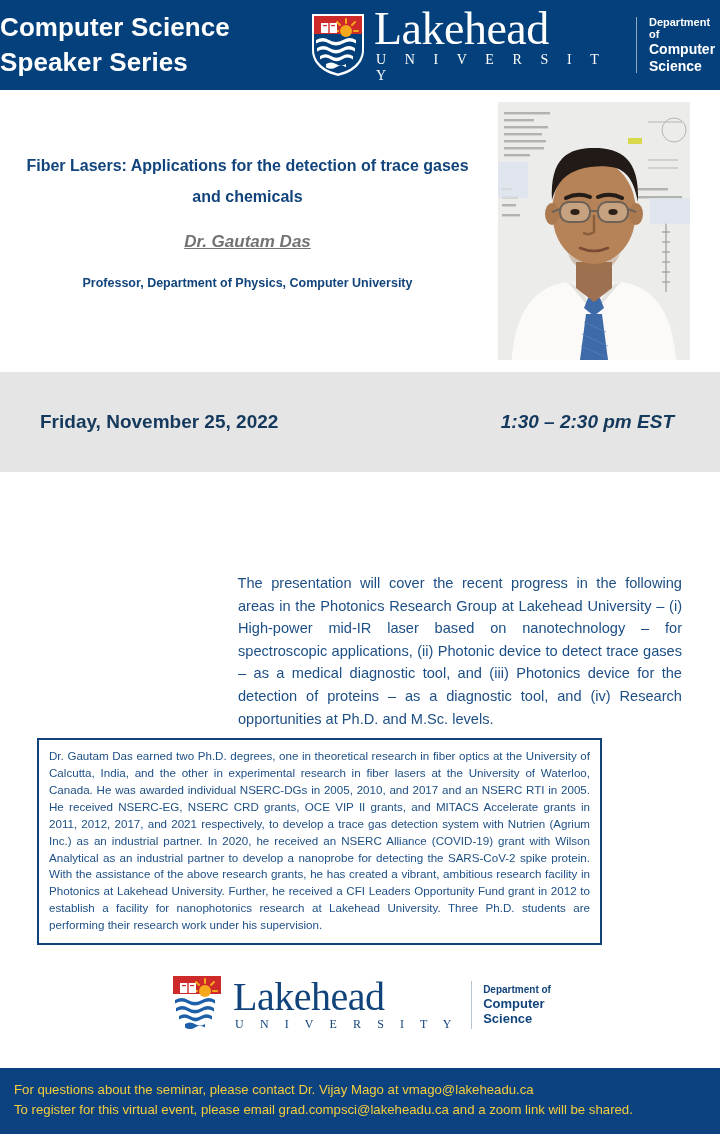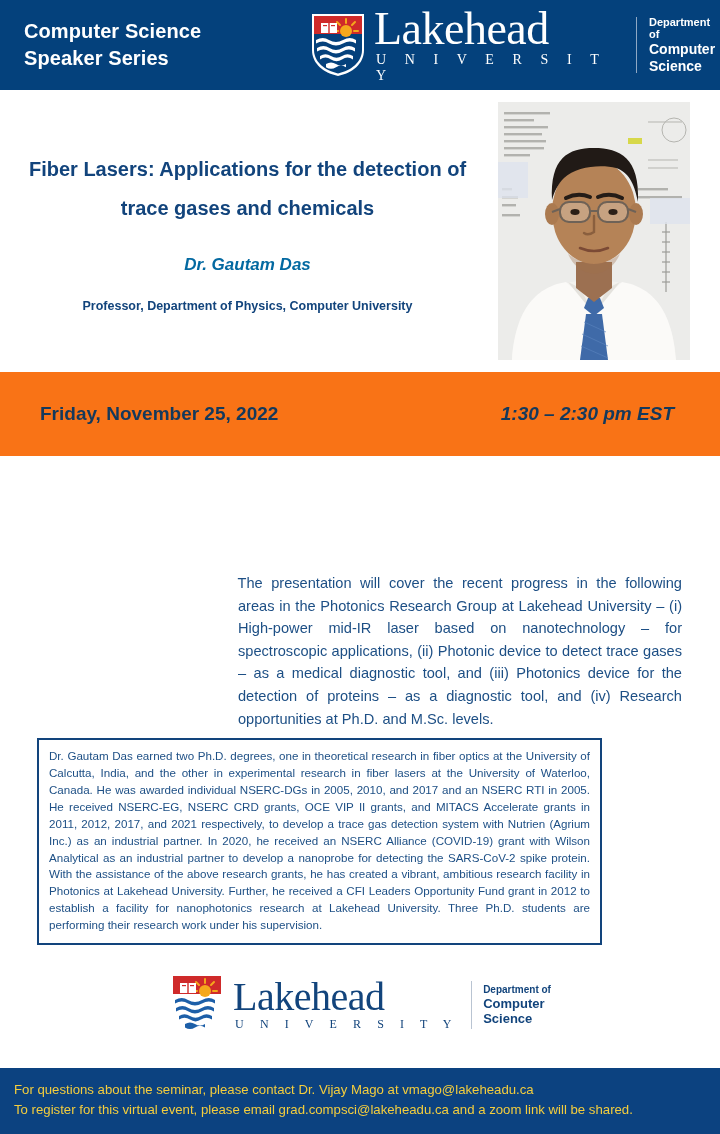--- a/index.html
+++ b/index.html
@@ -10,22 +10,22 @@
     overflow:hidden;
     position:relative;
   }
   
   .header{
     position:absolute;left:0;top:0;width:720px;height:90px;
     background:#04417c;
     display:flex;align-items:center;
   }
   .header-title{
-    color:#ffffff;font-weight:bold;font-size:20px;line-height:1.35;
-    margin-left:24px;letter-spacing:.1px;white-space:pre-line;
+    color:#ffffff;font-weight:bold;font-size:26px;line-height:1.35;
+    letter-spacing:.1px;white-space:pre-line;
   }
   .header-logo{
     position:absolute;left:310px;top:6px;
     display:flex;align-items:center;height:78px;
   }
   .wordmark{display:flex;flex-direction:column;justify-content:center;margin-left:8px;}
   .wordmark .lake{
     font-family:"Liberation Serif", serif;
     font-size:46px;line-height:44px;color:#ffffff;letter-spacing:-0.5px;
   }
@@ -41,42 +41,43 @@
   .dept .d3{font-size:14px;font-weight:bold;}
 
   
   .shield{width:56px;height:66px;flex:0 0 auto;}
 
   
   .title-block{
     position:absolute;left:0;top:150px;width:495px;text-align:center;
   }
   .talk-title{
-    color:#12447c;font-size:20px;font-weight:bold;line-height:1.95;
+    color:#12447c;font-size:16px;font-weight:bold;line-height:1.95;
     padding:0 14px;
   }
   .speaker{
-    color:#0369a1;font-size:17px;font-weight:bold;font-style:italic;
-    margin-top:27px;
+    color:#737373;font-size:17px;font-weight:bold;font-style:italic;
+    margin-top:20px;
+    text-decoration:underline;
   }
   .speaker-affil{
     color:#12447c;font-size:12.5px;font-weight:bold;margin-top:24px;
   }
 
   
   .portrait{
     position:absolute;left:498px;top:102px;width:192px;height:258px;
     overflow:hidden;background:#e9e9e4;
   }
   .portrait svg{display:block;}
 
   
   .band{
-    position:absolute;left:0;top:372px;width:720px;height:84px;
-    background:#f97316;
+    position:absolute;left:0;top:372px;width:720px;height:100px;
+    background:#e5e5e5;
   }
   .band-inner{
     position:relative;height:100%;
   }
   .band .date{
     position:absolute;left:40px;top:50%;transform:translateY(-50%);
     color:#14395c;font-size:19px;font-weight:bold;
   }
   .band .time{
     position:absolute;right:46px;top:50%;transform:translateY(-50%);

